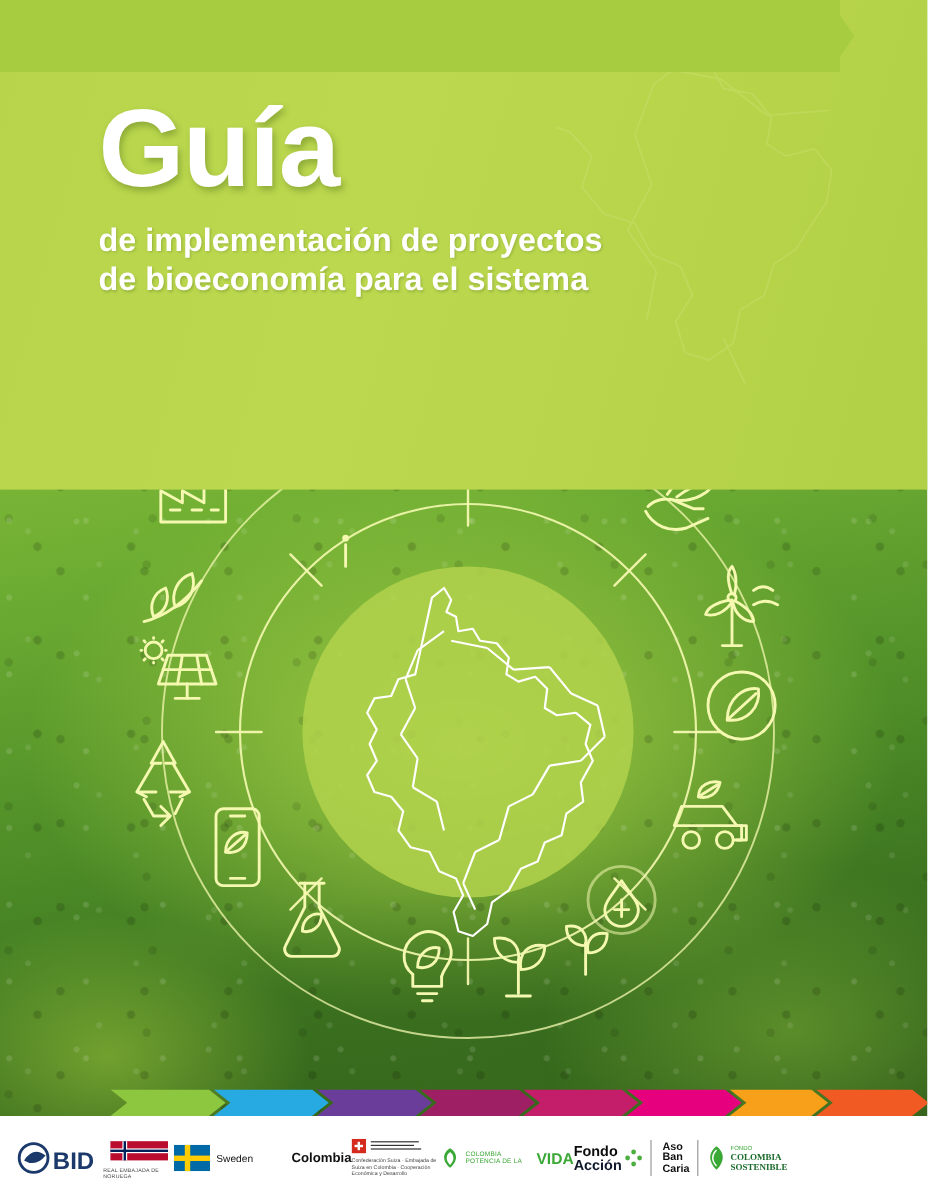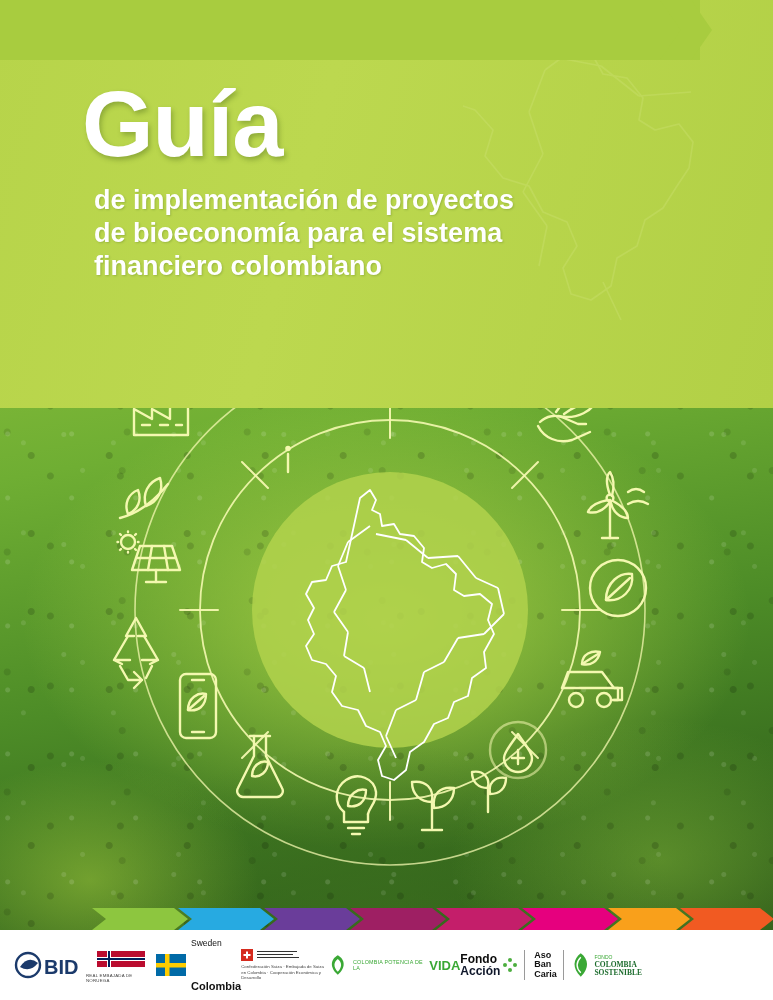--- a/index.html
+++ b/index.html
@@ -96,21 +96,21 @@
     color: #ffffff;
     letter-spacing: -1px;
     text-shadow: 2px 3px 5px rgba(60,90,20,0.35);
     margin: 0 0 14px 0;
   }
   .title-sub {
     font-size: 27px;
     line-height: 33px;
     font-weight: bold;
     color: #ffffff;
-    margin: 12px;
+    margin: 0;
     text-shadow: 1px 1px 2px rgba(60,90,20,0.25);
   }
 
   
   .info-wrap {
     position: absolute;
     left: 60px; top: 320px;
     width: 660px; height: 580px;
   }
 
@@ -332,21 +332,20 @@
     <div class="top-strip">
       <div class="bar"></div>
       <div class="arrow"></div>
     </div>
 
     <div class="title-wrap">
       <div class="title-main">Guía</div>
       <div class="title-sub">
         <div>de implementación de proyectos</div>
         <div>de bioeconomía para el sistema</div>
-        <div>financiero colombiano</div>
       </div>
     </div>
   </div>
 
   <div class="chev-strip">
     <svg width="773" height="22" viewBox="0 0 773 22" xmlns="http://www.w3.org/2000/svg">
       <g>
         <polygon points="92,0 174,0 188,11 174,22 92,22 106,11" fill="#8dc63f"></polygon>
         <polygon points="178,0 260,0 274,11 260,22 178,22 192,11" fill="#27aae1"></polygon>
         <polygon points="264,0 346,0 360,11 346,22 264,22 278,11" fill="#6a3d9a"></polygon>
@@ -382,21 +381,21 @@
       </svg>
       <span class="tiny" style="margin-top:2px;letter-spacing:.2px;">REAL EMBAJADA DE NORUEGA</span>
     </div>
 
     <div class="logo">
       <svg width="30" height="22" viewBox="0 0 30 22" xmlns="http://www.w3.org/2000/svg">
         <rect width="30" height="22" fill="#006aa7"></rect>
         <rect x="9" y="0" width="4.5" height="22" fill="#fecc00"></rect>
         <rect x="0" y="9" width="30" height="4.5" fill="#fecc00"></rect>
       </svg>
-      <div style="display:flex;flex-direction:column;margin-left:5px;line-height:11px;gap:32px;">
+      <div style="display:flex;flex-direction:row;margin-left:5px;line-height:11px;gap:32px;">
         <span style="font-size:8.5px;color:#111;">Sweden</span>
         <span style="font-size:11px;font-weight:bold;color:#111;">Colombia</span>
       </div>
     </div>
 
     <div class="logo" style="flex-direction:column;align-items:flex-start;justify-content:center;width:88px;">
       <svg width="60" height="13" viewBox="0 0 60 13" xmlns="http://www.w3.org/2000/svg">
         <rect x="0" y="0" width="12" height="12" fill="#d52b1e"></rect>
         <rect x="5" y="2.5" width="2" height="7" fill="#ffffff"></rect>
         <rect x="2.5" y="5" width="7" height="2" fill="#ffffff"></rect>

